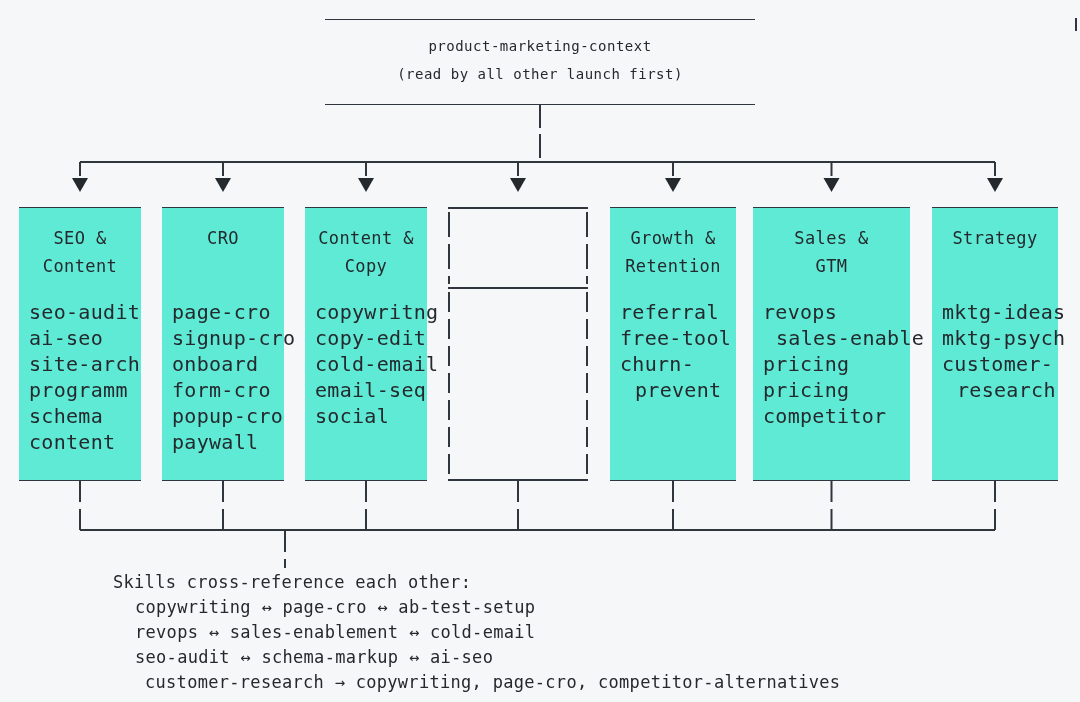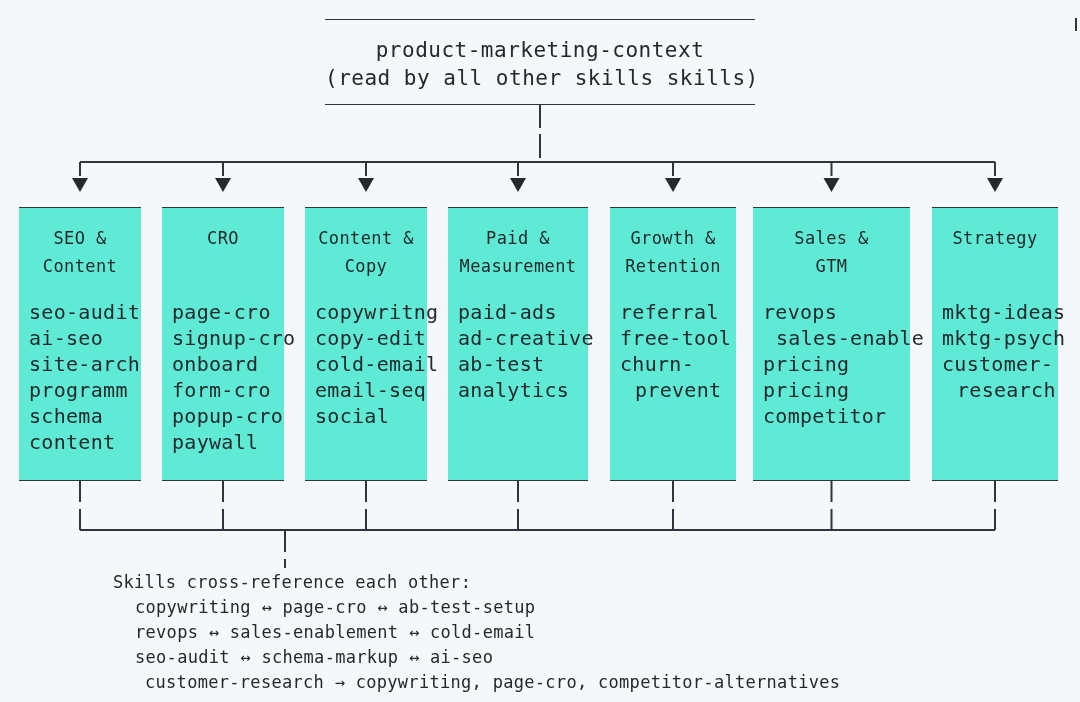--- a/index.html
+++ b/index.html
@@ -16,21 +16,21 @@
   .lyr{position:absolute;left:0;top:0;width:1080px;height:702px;}
   svg.lyr{pointer-events:none;}
 
   
   #root-node{
     position:absolute;left:325px;top:20px;width:430px;height:84px;
     background:#f6f7f8;
   }
   #root-node .rtext{
     position:absolute;left:0;width:430px;text-align:center;
-    font-size:21px;letter-spacing:.5px;white-space:pre;
+    font-size:14px;letter-spacing:.5px;white-space:pre;
   }
   #root-line-1{top:18px;}
   #root-line-2{top:46px;}
 
   
   .cat-box{
     position:absolute;top:208px;height:272px;
     background:#5eead4;
   }
   .cat-head{
@@ -140,21 +140,21 @@
       <line x1="933" x2="933" y1="292" y2="476" stroke="#2f363d" stroke-width="2" stroke-dasharray="20 7" stroke-linecap="butt"></line>
       <line x1="1057" x2="1057" y1="292" y2="476" stroke="#2f363d" stroke-width="2" stroke-dasharray="20 7" stroke-linecap="butt"></line>
       <line x1="995" x2="995" y1="480" y2="530" stroke="#2f363d" stroke-width="2" stroke-dasharray="22 7" stroke-linecap="butt"></line>
       <line x1="80" x2="995" y1="530" y2="530" stroke="#2f363d" stroke-width="2" stroke-linecap="butt"></line>
       <line x1="285" x2="285" y1="530" y2="568" stroke="#2f363d" stroke-width="2" stroke-dasharray="22 7" stroke-linecap="butt"></line>
       <line x1="1076" x2="1076" y1="18" y2="31" stroke="#2f363d" stroke-width="2"></line>
     </svg>
 
   <div id="root-node">
     <div class="rtext" id="root-line-1">product-marketing-context</div>
-    <div class="rtext" id="root-line-2">(read by all other skills skills)</div>
+    <div class="rtext" id="root-line-2">(read by all other launch first)</div>
   </div>
 
   <div class="lyr" id="cat-layer">
       <div class="cat-box" style="left: 19px; width: 122px;">
         <div class="cat-head">
           <div class="hline hl0">SEO &amp;</div>
           <div class="hline hl1">Content</div>
         </div>
         <div class="cat-list">
           <div class="cat-item" style="top: 0px;">seo-audit</div>
@@ -182,32 +182,20 @@
         <div class="cat-head">
           <div class="hline hl0">CRO</div>
         </div>
         <div class="cat-list">
           <div class="cat-item" style="top: 0px;">page-cro</div>
           <div class="cat-item" style="top: 26px;">signup-cro</div>
           <div class="cat-item" style="top: 52px;">onboard</div>
           <div class="cat-item" style="top: 78px;">form-cro</div>
           <div class="cat-item" style="top: 104px;">popup-cro</div>
           <div class="cat-item" style="top: 130px;">paywall</div>
-        </div>
-      </div>
-      <div class="cat-box" style="left: 448px; width: 140px;">
-        <div class="cat-head">
-          <div class="hline hl0">Paid &amp;</div>
-          <div class="hline hl1">Measurement</div>
-        </div>
-        <div class="cat-list">
-          <div class="cat-item" style="top: 0px;">paid-ads</div>
-          <div class="cat-item" style="top: 26px;">ad-creative</div>
-          <div class="cat-item" style="top: 52px;">ab-test</div>
-          <div class="cat-item" style="top: 78px;">analytics</div>
         </div>
       </div>
       <div class="cat-box" style="left: 610px; width: 126px;">
         <div class="cat-head">
           <div class="hline hl0">Growth &amp;</div>
           <div class="hline hl1">Retention</div>
         </div>
         <div class="cat-list">
           <div class="cat-item" style="top: 0px;">referral</div>
           <div class="cat-item" style="top: 26px;">free-tool</div>

